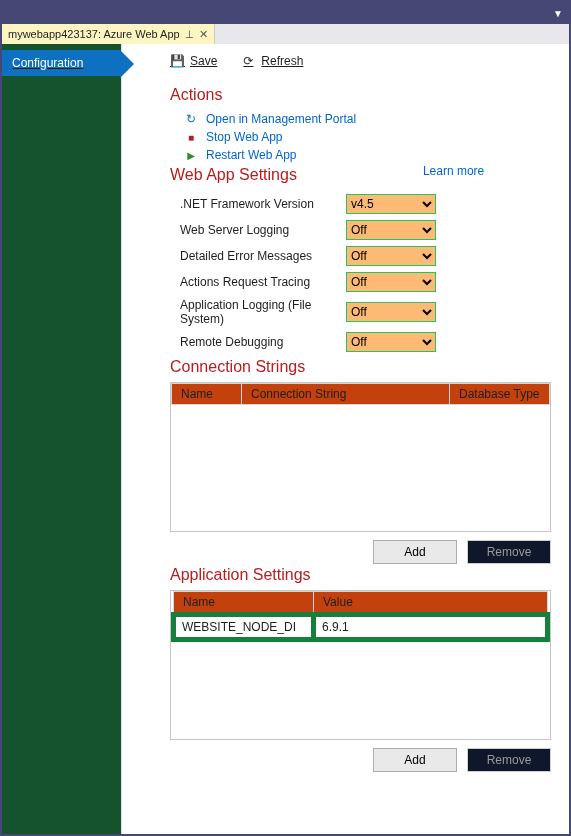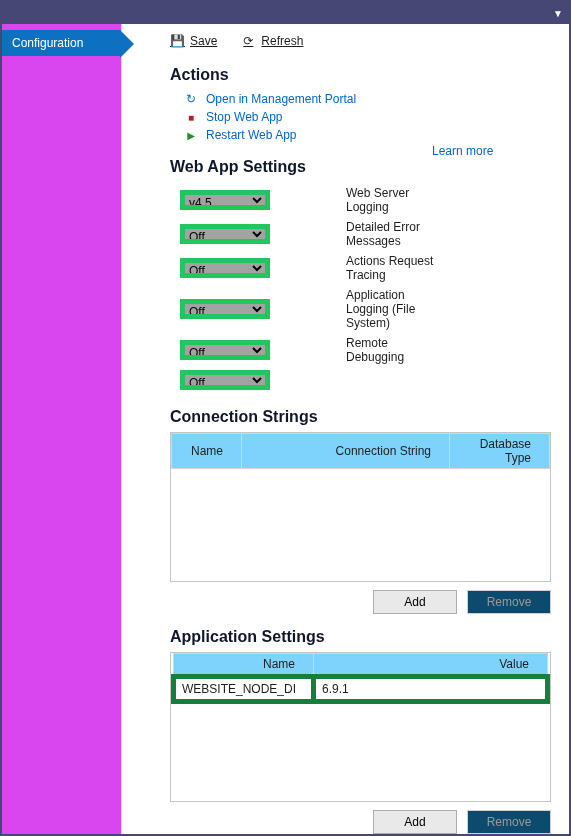--- a/index.html
+++ b/index.html
@@ -49,23 +49,24 @@
     cursor: pointer;
   }
   .body {
     flex: 1;
     display: flex;
     background: #fff;
     overflow: hidden;
   }
   .sidebar {
     width: 120px;
-    background: #d946ef;
+    background: #14532d;
     border-right: 1px solid #e0e0e0;
     padding-top: 6px;
+    text-decoration: underline;
   }
   .side-tab {
     position: relative;
     background: #0e70c0;
     color: #fff;
     padding: 6px 10px;
     font-size: 12px;
     width: 118px;
   }
   .side-tab::after {
@@ -92,23 +93,23 @@
     color: #1e1e1e;
     text-decoration: underline;
     cursor: pointer;
     display: flex;
     align-items: center;
     gap: 6px;
   }
   .tool-link .ico { text-decoration: none; }
   h2.section {
     font-size: 16px;
-    font-weight: 700;
-    margin: 14px 0 6px 0;
-    color: #0f172a;
+    font-weight: 400;
+    margin: 2px 0 6px 0;
+    color: #b91c1c;
   }
   .action-row {
     display: flex;
     align-items: center;
     gap: 8px;
     padding: 2px 0 2px 14px;
   }
   .action-link { color: #0066cc; cursor: pointer; }
   .learn-more { color: #0066cc; cursor: pointer; font-size: 12px; margin-left: 20px; }
   .settings-header { display: flex; align-items: flex-start; gap: 106px; }
@@ -117,42 +118,42 @@
     grid-template-columns: 160px 90px;
     row-gap: 6px;
     column-gap: 6px;
     align-items: center;
     padding: 4px 0 4px 10px;
   }
   .settings-label { font-size: 12px; }
   select.setting-dd {
     width: 90px;
     font-size: 12px;
-    border: 5px solid #22c55e;
-    background: #a3a3a3;
+    border: 1px solid #22c55e;
+    background: #fdba74;
     height: 20px;
   }
   .tbl-wrap {
     border: 1px solid #c5c5c5;
     margin-top: 6px;
     height: 150px;
     overflow: auto;
     background: #fff;
   }
   table.grid {
     border-collapse: collapse;
     width: 100%;
     font-size: 12px;
   }
   table.grid th {
-    text-align: right;
+    text-align: left;
     font-weight: 400;
-    background: #7dd3fc;
+    background: #c2410c;
     border: 1px solid #d6d6d6;
-    padding: 3px 18px;
+    padding: 3px 9px;
   }
   table.grid td {
     border: 5px solid #15803d;
     padding: 3px 6px;
     white-space: nowrap;
     overflow: hidden;
     text-overflow: ellipsis;
   }
   .btn-row {
     display: flex;
@@ -164,39 +165,46 @@
     width: 84px;
     height: 24px;
     font-size: 12px;
     border: 1px solid #adadad;
     background: #e9e9e9;
     cursor: pointer;
   }
   button.std:disabled {
     color: #9a9a9a;
     border-color: #d0d0d0;
-    background: #0c4a6e;
+    background: #0f172a;
     cursor: default;
   }
   .ico { display: inline-block; width: 14px; text-align: center; }
   .ico-open { color: #0e70c0; }
   .ico-stop { color: #b02020; font-size: 10px; }
   .ico-play { color: #2e8b2e; font-size: 10px; }
   .ico-save { color: #333; }
   .ico-refresh { color: #333; }
 </style>
 </head>
 <body>
 
 <div class="window">
 
   <div class="titlebar">
     <span class="titlebar-caret">▼</span>
   </div>
 
+  <div class="tabstrip">
+    <div class="doc-tab">
+      <span>mywebapp423137: Azure Web App</span>
+      <span class="pin-icon">⟂</span>
+      <span class="close-icon">✕</span>
+    </div>
+  </div>
 
   <div class="body">
 
     <div class="sidebar">
       <div class="side-tab">
         <span>Configuration</span>
       </div>
     </div>
 
     <div class="content">
@@ -224,20 +232,21 @@
       <div class="action-row">
         <span class="ico ico-play">▶</span>
         <span class="action-link">Restart Web App</span>
       </div>
 
       <div class="settings-header">
         <h2 class="section">Web App Settings</h2>
         <span class="learn-more">Learn more</span>
       </div>
       <div class="settings-grid">
+        <div class="settings-label">.NET Framework Version</div>
         <select class="setting-dd"><option>v4.5</option></select>
         <div class="settings-label">Web Server Logging</div>
         <select class="setting-dd"><option>Off</option></select>
         <div class="settings-label">Detailed Error Messages</div>
         <select class="setting-dd"><option>Off</option></select>
         <div class="settings-label">Actions Request Tracing</div>
         <select class="setting-dd"><option>Off</option></select>
         <div class="settings-label">Application Logging (File System)</div>
         <select class="setting-dd"><option>Off</option></select>
         <div class="settings-label">Remote Debugging</div>

